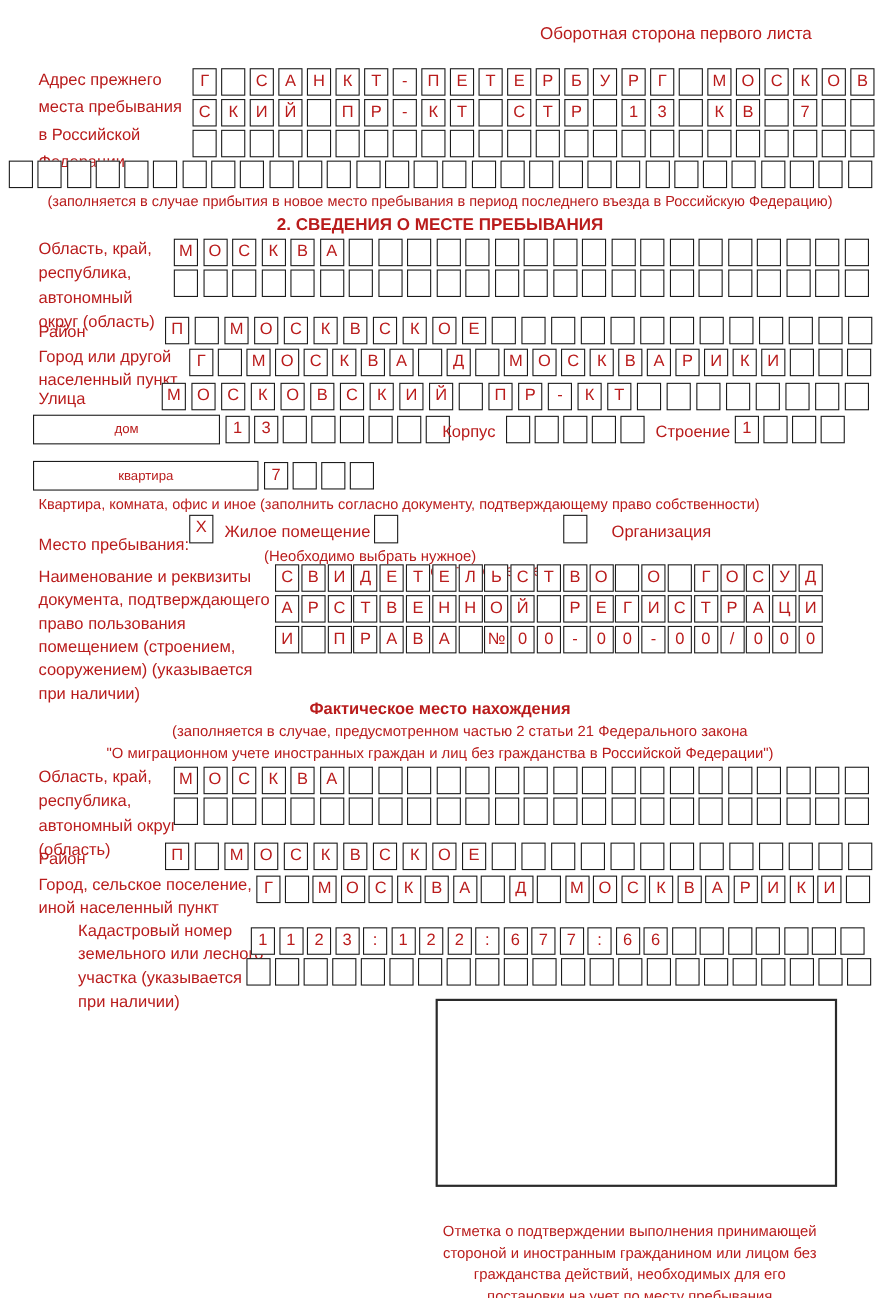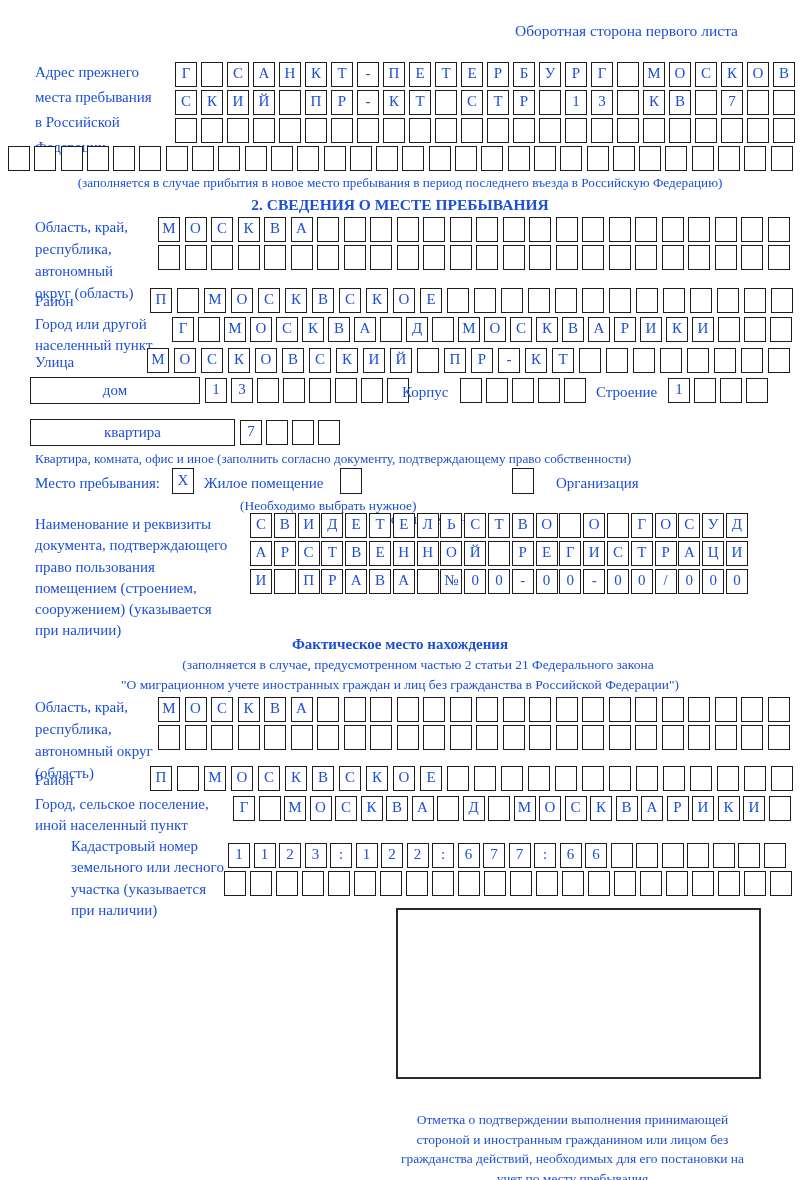--- a/index.html
+++ b/index.html
@@ -1,31 +1,31 @@
 <!DOCTYPE html>
 <html><head>
 <meta charset="utf-8">
 <style>
   html,body{margin:0;padding:0;background:#fff;}
   .page{position:relative;width:800px;height:1180px;background:#ffffff;overflow:hidden;
-        font-family:Liberation Serif, serif;color:#1d4ed8;}
+        font-family:Liberation Sans, sans-serif;color:#b91c1c;}
   .lbl{position:absolute;font-size:15px;line-height:25px;white-space:pre-line;}
   .lh22{line-height:22px;}
   .lh21{line-height:21.3px;}
   .sm{font-size:13.2px;line-height:18px;}
   .ctr{left:0;right:0;text-align:center;}
   .bold{font-weight:bold;}
   .cellrow{position:absolute;display:flex;gap:4px;}
   .g18{gap:1.8px;}  .g35{gap:3.5px;}  .g43{gap:4.3px;}  .g45{gap:4.5px;}  .g5{gap:5px;}
   .cell{box-sizing:border-box;flex:0 0 22px;width:22px;height:25px;border:1.5px solid #1c1c1c;
         background:#fff;text-align:center;font-size:15px;line-height:21px;overflow:hidden;}
   .cellbox{position:absolute;box-sizing:border-box;width:22px;height:26px;border:1.5px solid #1c1c1c;
         background:#fff;text-align:center;font-size:15px;line-height:22px;}
   .fieldbox{position:absolute;box-sizing:border-box;height:27px;border:1.5px solid #1c1c1c;
-        background:#fff;text-align:center;font-size:15px;line-height:24px;}
+        background:#fff;text-align:center;font-size:12px;line-height:24px;}
   .bigbox{position:absolute;box-sizing:border-box;border:2px solid #2a2a2a;background:#fff;}
 </style>
 </head>
 <body>
 
 <div class="page">
 
   <div class="lbl" style="top:18px;right:62px;font-size:15.5px;">Оборотная сторона первого листа</div>
 
   <div class="lbl" style="left:35px;top:60px;">Адрес прежнего
@@ -317,21 +317,21 @@
 
   <div class="fieldbox" style="left:30px;top:419px;width:205px;">квартира</div>
   <div class="cellrow" style="left:240px;top:420px;">
       <span class="cell">7</span>
       <span class="cell"></span>
       <span class="cell"></span>
       <span class="cell"></span>
     </div>
   <div class="lbl sm" style="left:35px;top:450px;">Квартира, комната, офис и иное (заполнить согласно документу, подтверждающему право собственности)</div>
 
-  <div class="lbl" style="left:35px;top:471px;">Место пребывания:</div>
+  <div class="lbl" style="left:35px;top:483px;">Место пребывания:</div>
   <div class="cellbox" style="left:172px;top:468px;">X</div>
   <div class="lbl" style="left:204px;top:471px;">Жилое помещение</div>
   <div class="cellbox" style="left:340px;top:468px;"></div>
   <div class="lbl" style="left:372px;top:471px;margin-top:36px;">Иное помещение</div>
   <div class="cellbox" style="left:512px;top:468px;"></div>
   <div class="lbl" style="left:556px;top:471px;">Организация</div>
   <div class="lbl sm" style="left:240px;top:497px;font-size:13.5px;">(Необходимо выбрать нужное)</div>
 
   <div class="lbl lh21" style="left:35px;top:514px;">Наименование и реквизиты
 документа, подтверждающего

